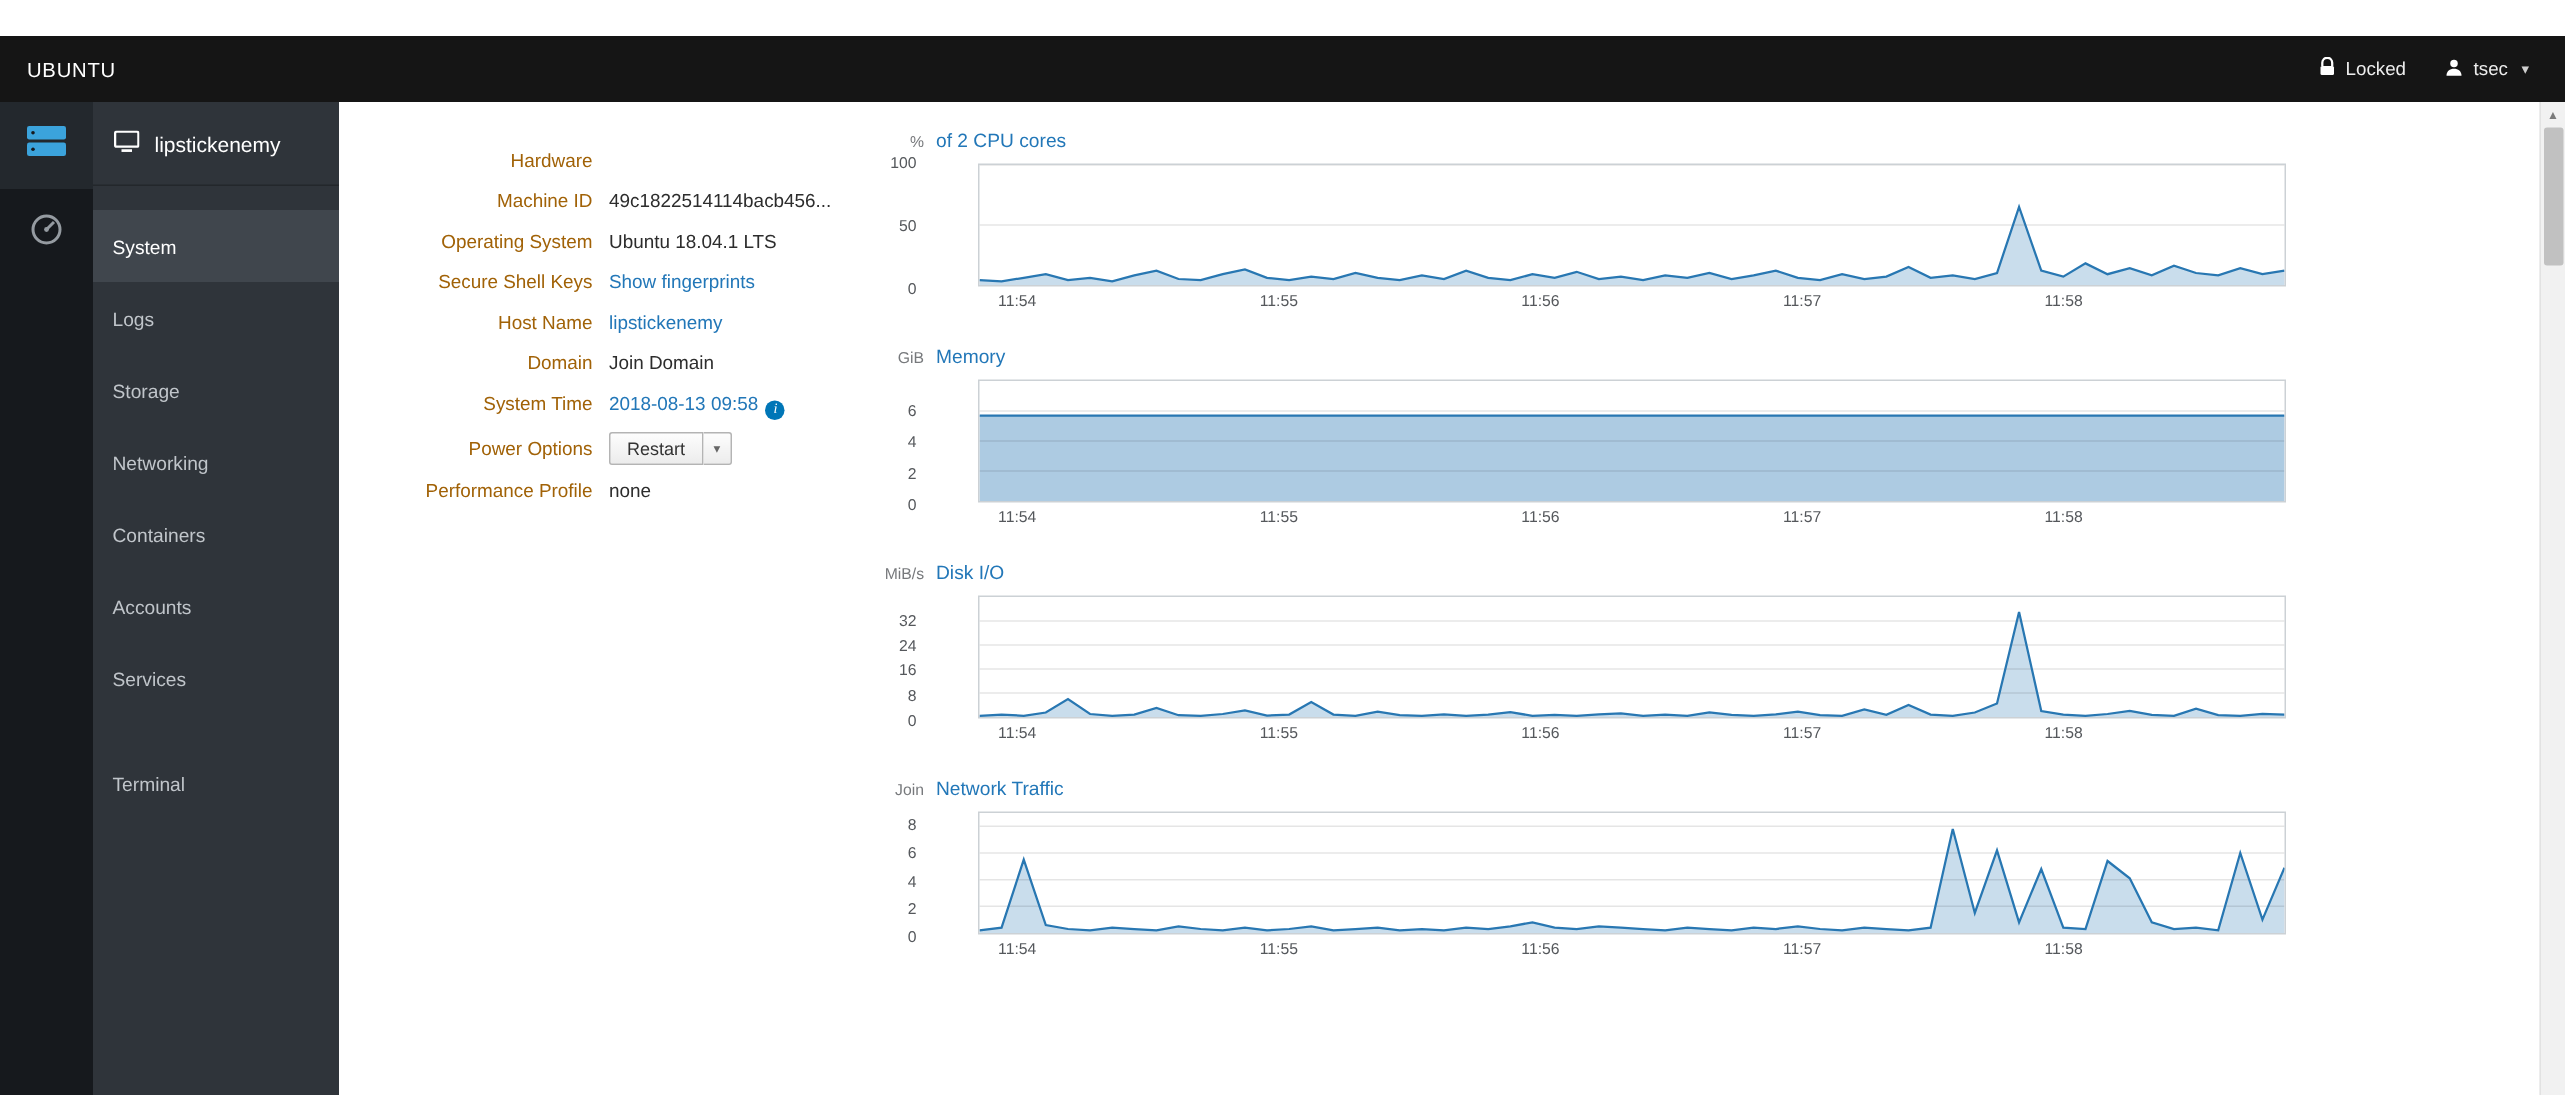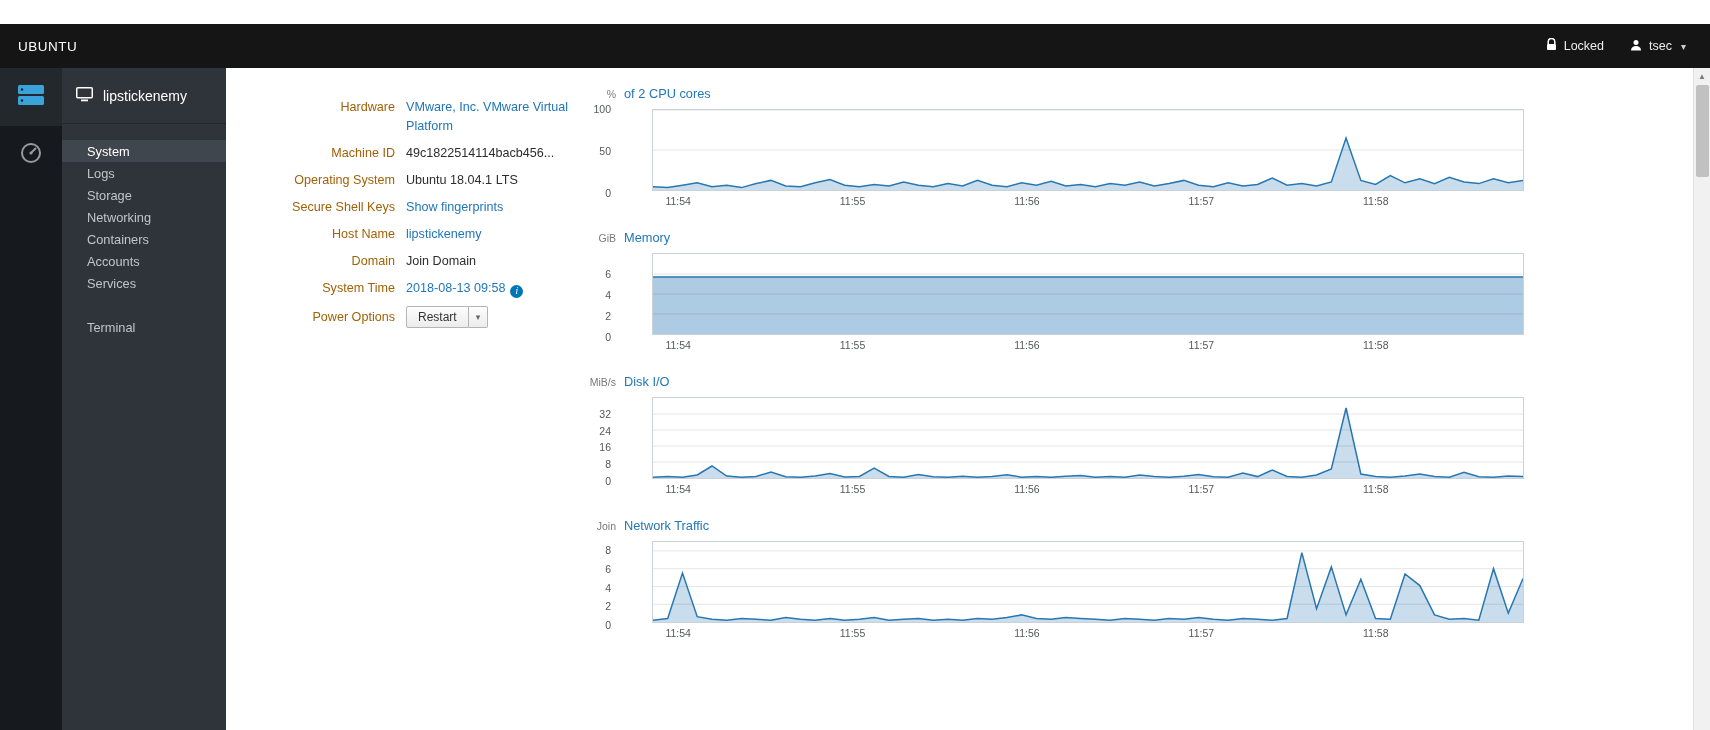--- a/index.html
+++ b/index.html
@@ -28,21 +28,21 @@
   .strip-tile { height:58px; display:flex; align-items:center; justify-content:center; cursor:pointer; }
   .strip-tile.active { background:#23282d; }
 
   .sidebar { width:164px; flex:0 0 auto; background:#2f343a; display:flex; flex-direction:column; }
   .host-header {
     height:56px; display:flex; align-items:center; gap:10px; padding-left:14px;
     color:#fff; font-size:14px; border-bottom:1px solid #23272b; cursor:pointer;
   }
   .menu { padding-top:16px; }
   .menu-item {
-    height:22px; display:flex; align-items:center; padding-left:25px;
+    height:48px; display:flex; align-items:center; padding-left:13px;
     font-size:12.8px; color:#c0c5ca; cursor:pointer;
   }
   .menu-item.active { background:#40464d; color:#fff; }
   .menu-item.separated { margin-top:22px; }
 
   
   .content { flex:1; display:flex; background:#fff; overflow:hidden; }
 
   .info-panel { width:360px; flex:0 0 auto; padding-top:30px; }
   .info-row { display:flex; margin-bottom:8px; line-height:19px; min-height:19px; }
@@ -166,21 +166,20 @@
           <div class="menu-item separated">Terminal</div>
         </nav>
     </div>
 
     <div class="content">
 
       <div class="info-panel">
 
         <div class="info-row">
           <span class="info-label">Hardware</span>
-          <a class="info-value link">VMware, Inc. VMware Virtual Platform</a>
         </div>
 
         <div class="info-row">
           <span class="info-label">Machine ID</span>
           <span class="info-value">49c1822514114bacb456...</span>
         </div>
 
         <div class="info-row">
           <span class="info-label">Operating System</span>
           <span class="info-value">Ubuntu 18.04.1 LTS</span>
@@ -209,20 +208,24 @@
         </div>
 
         <div class="info-row" style="align-items:center;">
           <span class="info-label">Power Options</span>
           <span class="btn-group">
             <button class="btn">Restart</button>
             <button class="btn caret-btn">▾</button>
           </span>
         </div>
 
+        <div class="info-row">
+          <span class="info-label">Performance Profile</span>
+          <span class="info-value">none</span>
+        </div>
 
       </div>
 
       <div class="charts-panel">
 
         <div class="chart-block">
           <div class="chart-title-row">
             <span class="chart-unit">%</span>
             <a class="chart-title">of 2 CPU cores</a>
           </div>

